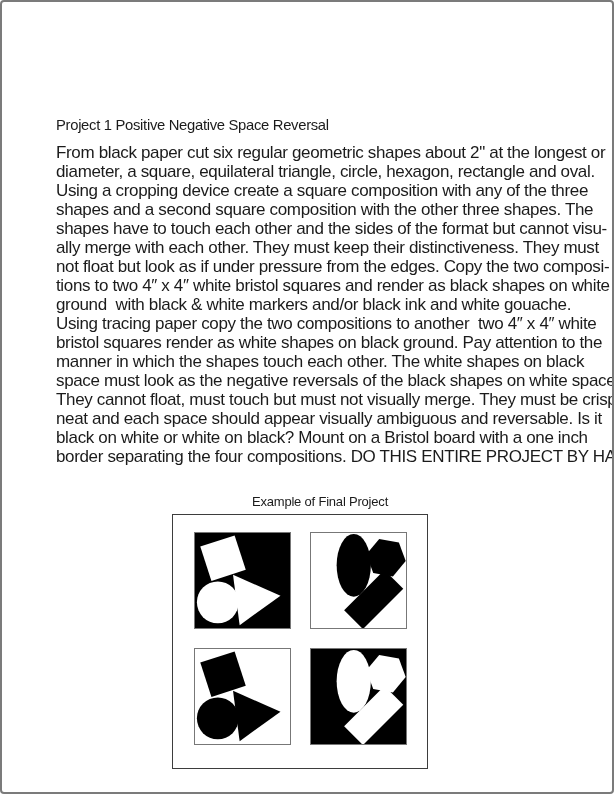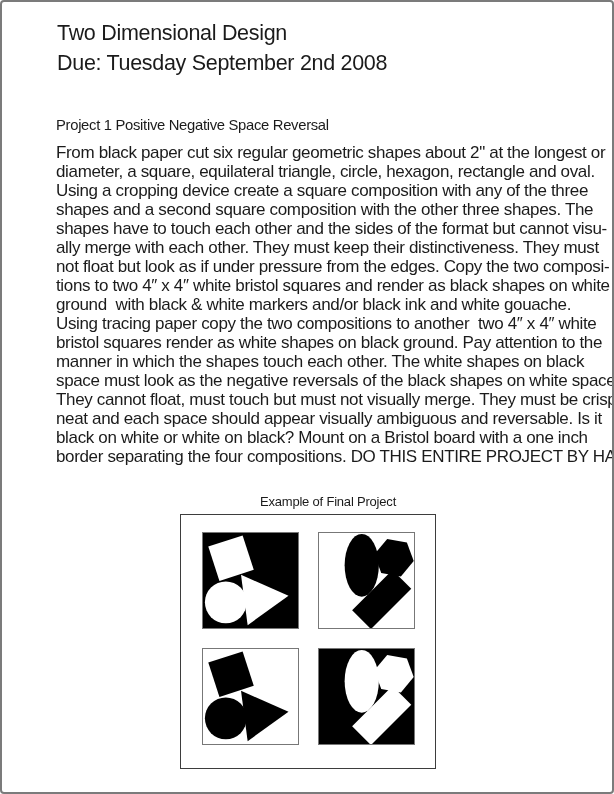--- a/index.html
+++ b/index.html
@@ -39,21 +39,21 @@
     left: 54px;
     top: 141px;
     width: 530px;
     font-size: 17px;
     line-height: 19px;
     letter-spacing: -0.35px;
     white-space: pre;
   }
   .example {
     position: absolute;
-    left: 178px;
+    left: 170px;
     top: 492px;
     width: 296px;
   }
   .example-caption {
     text-align: center;
     font-size: 13px;
     letter-spacing: -0.2px;
     margin-bottom: 5px;
   }
   .board {
@@ -74,22 +74,20 @@
     height: 97px;
     border: 1px solid #777777;
     box-sizing: border-box;
     display: block;
   }
 </style>
 </head>
 <body>
 
 <div class="page">
-  <div class="title">Two Dimensional Design
-Due: Tuesday September 2nd 2008</div>
   <div class="project-heading">Project 1 Positive Negative Space Reversal</div>
   <div class="body-text">From black paper cut six regular geometric shapes about 2" at the longest or
 diameter, a square, equilateral triangle, circle, hexagon, rectangle and oval.
 Using a cropping device create a square composition with any of the three
 shapes and a second square composition with the other three shapes. The
 shapes have to touch each other and the sides of the format but cannot visu-
 ally merge with each other. They must keep their distinctiveness. They must
 not float but look as if under pressure from the edges. Copy the two composi-
 tions to two 4″ x 4″ white bristol squares and render as black shapes on white
 ground  with black &amp; white markers and/or black ink and white gouache.

